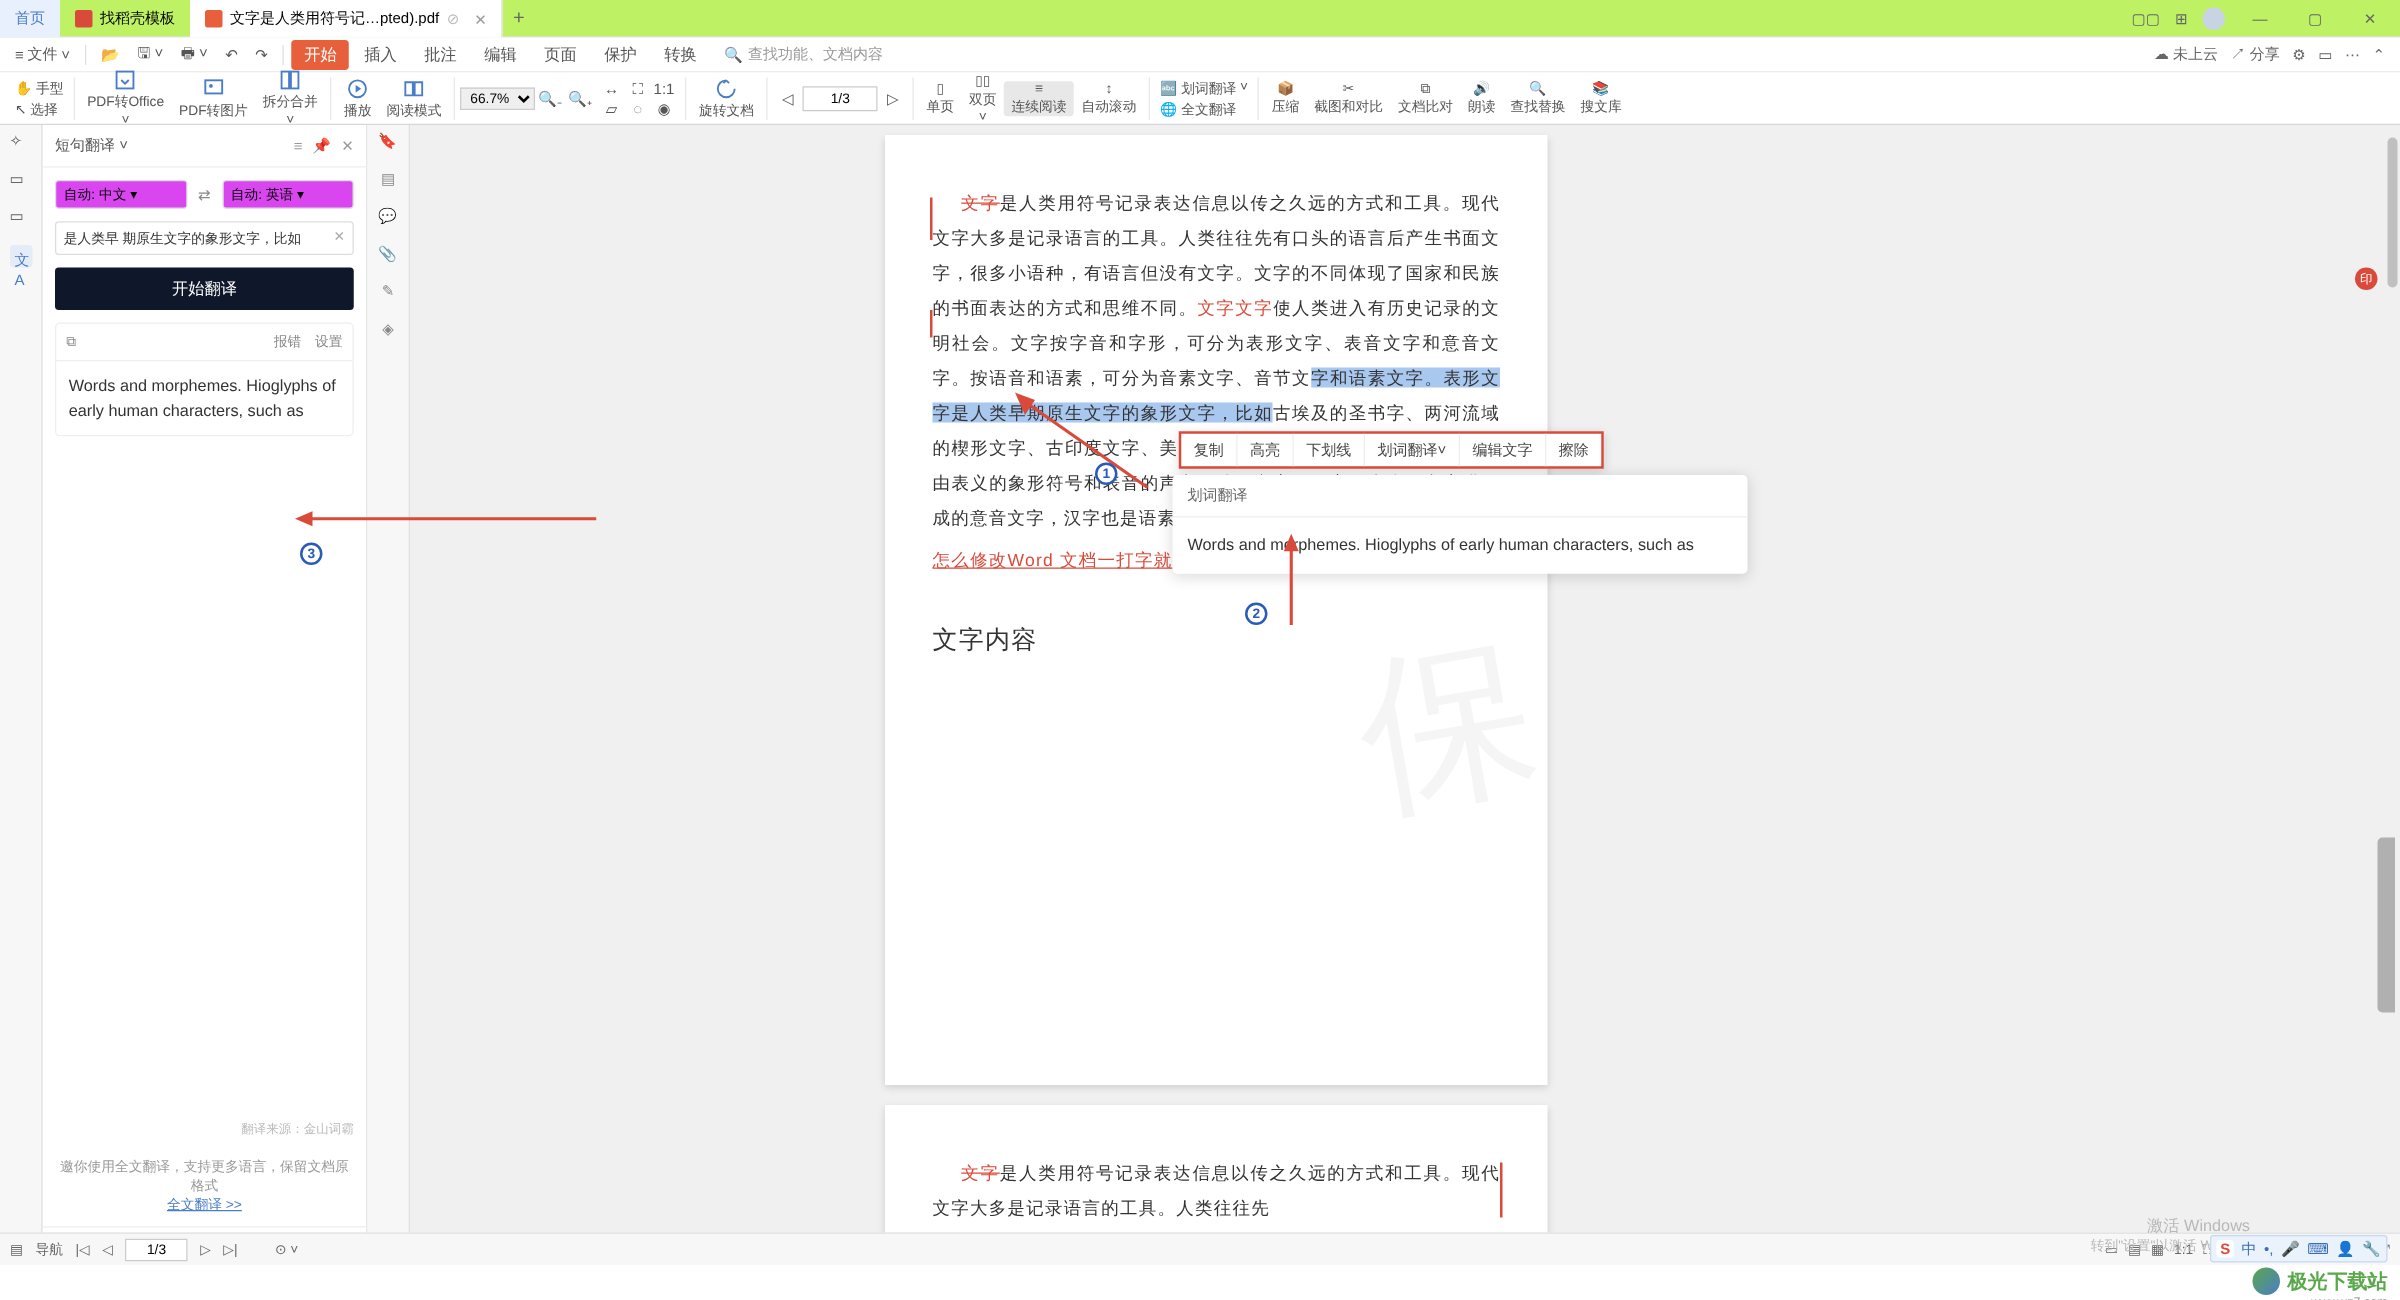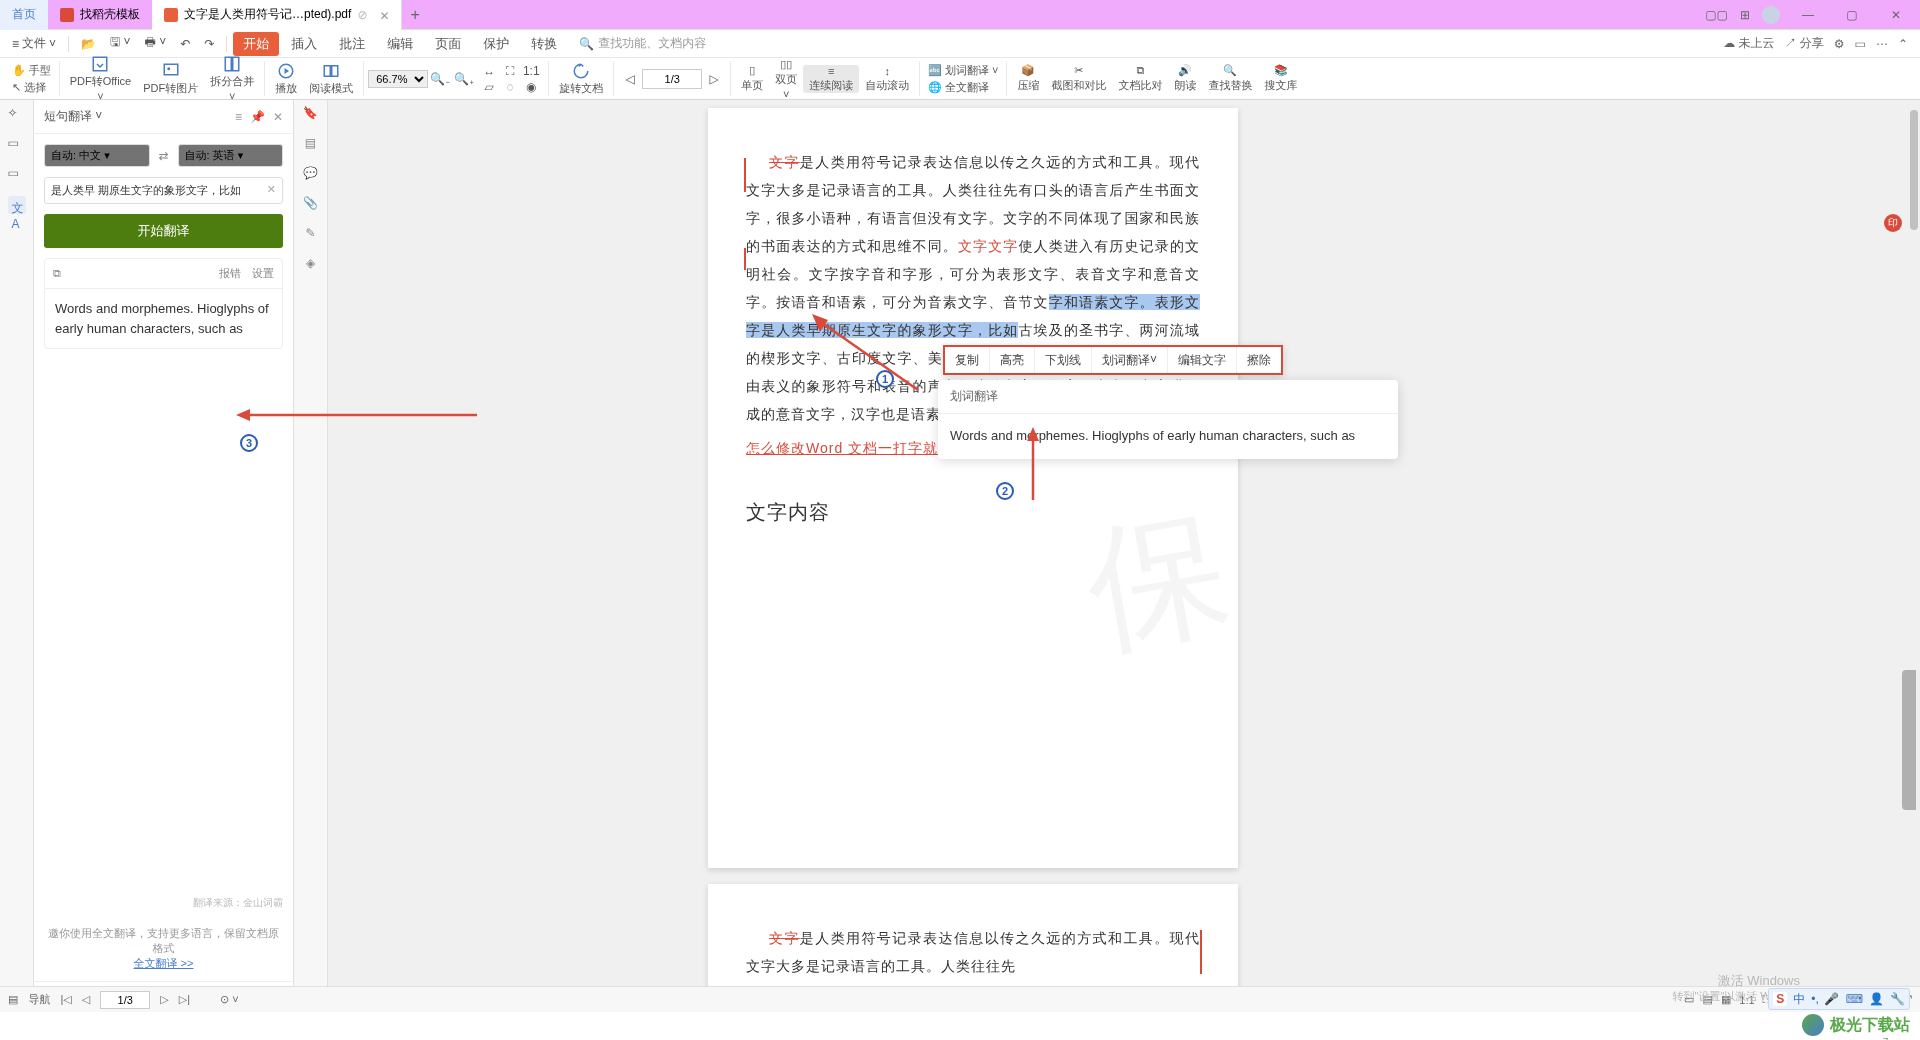--- a/index.html
+++ b/index.html
@@ -1,19 +1,19 @@
 <!DOCTYPE html>
 <html><head>
 <meta charset="utf-8">
 <style>
 * { margin: 0; padding: 0; box-sizing: border-box; }
 body { font-family: "Microsoft YaHei", Arial, sans-serif; font-size: 12px; background: #fff; overflow: hidden; width: 1920px; height: 1040px; position: relative; }
 
 
-.titlebar { height: 30px; background: #f0abfc; display: flex; align-items: center; border-bottom: 1px solid #e0e0e0; text-align: right; }
+.titlebar { height: 30px; background: #bef264; display: flex; align-items: center; border-bottom: 1px solid #e0e0e0; text-align: right; }
 .tab { height: 30px; padding: 0 12px; display: flex; align-items: center; gap: 6px; font-size: 12px; cursor: pointer; }
 .tab.active { background: #fff; border-right: 1px solid #e0e0e0; }
 .tab.home { background: #e8f0fe; color: #4a7dc8; }
 .tab-icon { width: 14px; height: 14px; display: inline-block; }
 .tab-icon.red { background: #d94a3a; border-radius: 2px; }
 .tab-icon.orange { background: #e8603b; border-radius: 2px; }
 .tab-close { width: 12px; height: 12px; color: #999; margin-left: 4px; }
 .tab-new { padding: 0 8px; color: #666; font-size: 16px; }
 .titlebar-right { margin-left: auto; display: flex; align-items: center; gap: 12px; padding-right: 8px; color: #666; }
 .win-btn { width: 32px; height: 30px; display: flex; align-items: center; justify-content: center; }
@@ -43,24 +43,24 @@
 .leftbar { width: 34px; background: #f7f7f7; border-right: 1px solid #e0e0e0; display: flex; flex-direction: column; align-items: center; padding-top: 6px; gap: 12px; color: #666; }
 .leftbar-icon { width: 18px; height: 18px; }
 .leftbar-icon.active { color: #4a7dc8; }
 
 .sidepanel { width: 260px; border-right: 1px solid #e0e0e0; display: flex; flex-direction: column; }
 .sp-title { height: 34px; display: flex; align-items: center; padding: 0 10px; justify-content: space-between; border-bottom: 1px solid #eee; }
 .sp-title-text { font-size: 12px; color: #555; }
 .sp-title-actions { display: flex; gap: 8px; color: #999; }
 .sp-body { padding: 10px; display: flex; flex-direction: column; gap: 10px; flex: 1; position: relative; }
 .lang-row { display: flex; align-items: center; gap: 4px; }
-.lang-sel { border: 1px solid #ddd; padding: 3px 6px; font-size: 11px; background: #737373; border-radius: 3px; flex: 1; }
+.lang-sel { border: 1px solid #ddd; padding: 3px 6px; font-size: 11px; background: #d946ef; border-radius: 3px; flex: 1; }
 .swap { width: 20px; text-align: center; color: #888; }
 .src-input { border: 1px solid #ddd; padding: 5px 6px; font-size: 11px; border-radius: 3px; display: flex; justify-content: space-between; color: #333; }
-.translate-btn { background: #4d7c0f; color: #fff; text-align: center; padding: 8px 0; border-radius: 3px; font-size: 13px; }
+.translate-btn { background: #0f172a; color: #fff; text-align: center; padding: 8px 0; border-radius: 3px; font-size: 13px; }
 .result-box { border: 1px solid #eee; border-radius: 4px; }
 .result-head { height: 30px; display: flex; align-items: center; justify-content: space-between; padding: 0 8px; border-bottom: 1px solid #eee; color: #888; font-size: 11px; }
 .result-text { padding: 10px; font-size: 13px; color: #333; line-height: 1.5; }
 .sp-footer { padding: 10px; text-align: center; font-size: 11px; color: #999; }
 .sp-footer a { color: #4a7dc8; text-decoration: underline; }
 .sp-source { text-align: right; padding: 6px 10px; font-size: 10px; color: #bbb; }
 
 .thumbbar { width: 34px; background: #f7f7f7; border-right: 1px solid #e0e0e0; display: flex; flex-direction: column; align-items: center; padding-top: 6px; gap: 16px; color: #888; }
 
 .pdfarea { flex: 1; background: #f0f0f0; position: relative; overflow: hidden; }

